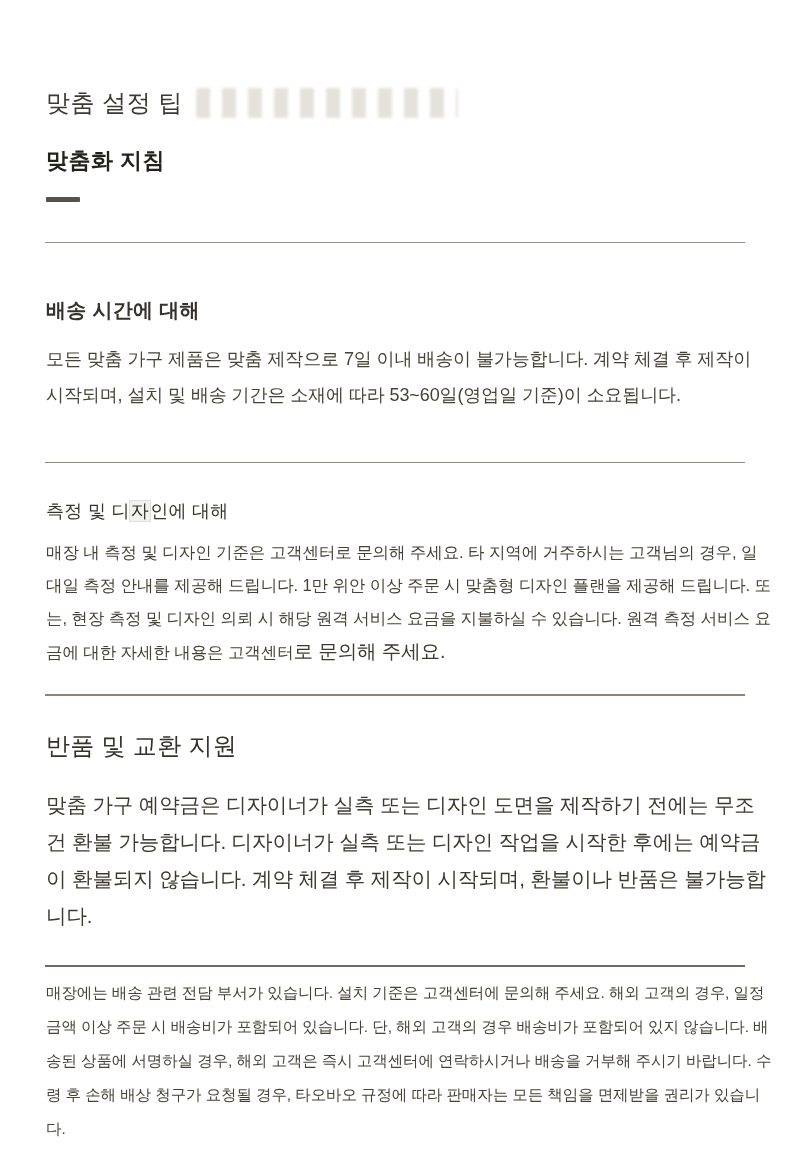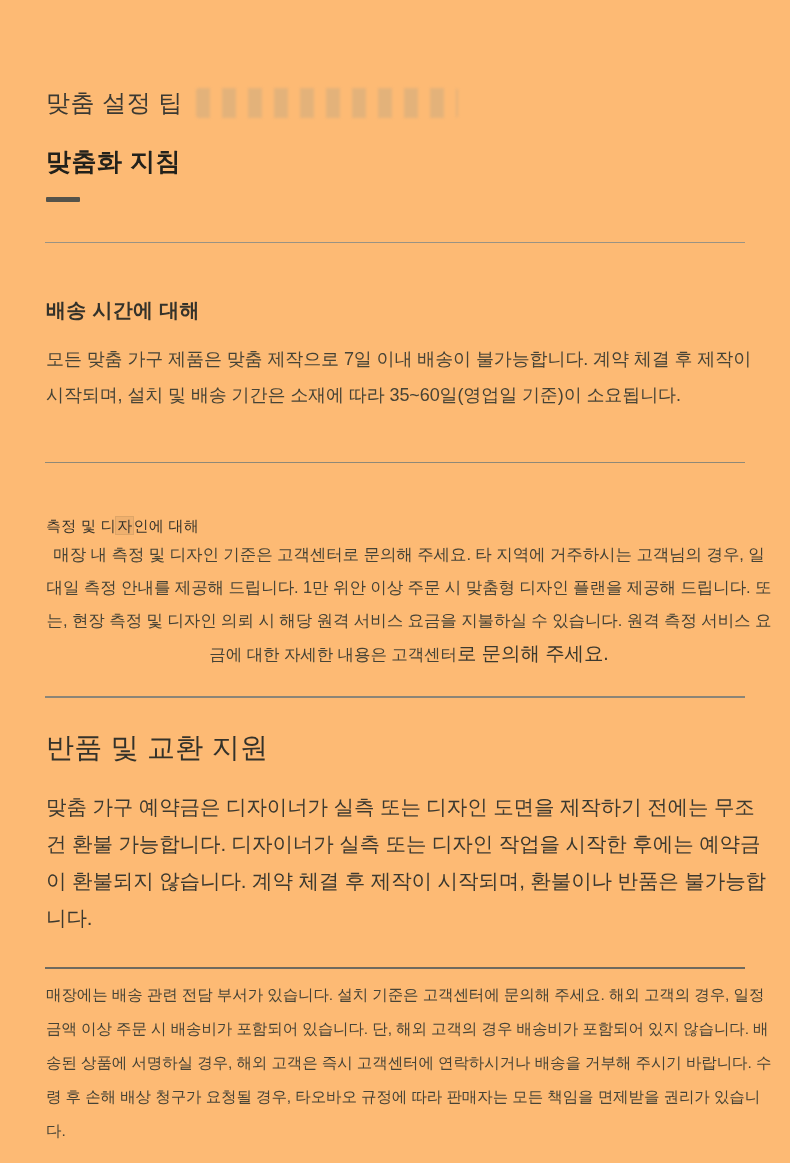--- a/index.html
+++ b/index.html
@@ -5,21 +5,21 @@
   html, body { margin: 0; padding: 0; }
   body {
     font-family: "Liberation Sans", "DejaVu Sans", sans-serif;
     background: #b9b4a2;
   }
   .page {
     position: relative;
     width: 790px;
     height: 1163px;
     margin: 0 auto;
-    background: #fdba74;
+    background: #ffffff;
     overflow: hidden;
     box-sizing: border-box;
     padding: 0 20px 0 46px;
     color: #3f3c31;
   }
   .eyebrow {
     margin: 0;
     padding-top: 88px;
     font-size: 24px;
     line-height: 30px;
@@ -39,21 +39,21 @@
     opacity: 0.55;
     filter: blur(1.5px);
     background:
       repeating-linear-gradient(90deg,
         rgba(167,159,136,0.55) 0 14px,
         rgba(208,202,182,0) 14px 26px);
     border-radius: 3px;
   }
   .main-title {
     margin: 24px 0 0 0;
-    font-size: 25px;
+    font-size: 22px;
     line-height: 38px;
     font-weight: 700;
     color: #22211b;
     letter-spacing: 0.5px;
   }
   .title-dash {
     margin-top: 17px;
     width: 34px;
     height: 5px;
     background: #55534a;
@@ -69,31 +69,31 @@
   .divider-3 { margin-top: 25px; height: 2px;  background: #8b8577; }
   .divider-4 { margin-top: 31px; height: 2px;  background: #6f6a5e; }
 
   .section-heading {
     margin: 0;
     font-weight: 600;
     color: #34322a;
     letter-spacing: 0.3px;
   }
   .sec1 .section-heading { margin-top: 55px; font-size: 20px; line-height: 25px; }
-  .sec2 .section-heading { margin-top: 50px; font-size: 15px; line-height: 25px; font-weight: 500; }
-  .sec3 .section-heading { margin-top: 37px; font-size: 28px; line-height: 25px; font-weight: 500; }
+  .sec2 .section-heading { margin-top: 36px; font-size: 18px; line-height: 25px; font-weight: 500; }
+  .sec3 .section-heading { margin-top: 37px; font-size: 24px; line-height: 25px; font-weight: 500; }
   .sec4 .section-heading { margin-top: 37px; font-size: 21px; line-height: 27px; }
 
   .section-body {
     margin: 0;
     color: #464336;
     letter-spacing: -0.1px;
   }
   .sec1 .section-body { margin-top: 18px; width: 726px; font-size: 18px;   line-height: 36px; }
-  .sec2 .section-body { width: 726px; font-size: 16.5px; line-height: 33px; text-align: center; }
+  .sec2 .section-body { margin-top: 12px; width: 726px; font-size: 16.5px; line-height: 33px; }
   .sec2 .body-tail     { font-size: 19.5px; color: #3c392e; }
   .sec3 .section-body { margin-top: 28px; width: 726px; font-size: 20.5px; line-height: 37px; color: #3c392f; }
   .sec4 .section-body { margin-top: 9px;  width: 726px; font-size: 15.5px; line-height: 34px; }
 
   .boxed-char {
     background: rgba(60,56,40,0.07);
     box-shadow: 0 0 0 1px rgba(60,56,40,0.16);
     padding: 0 1px;
   }
 </style>
@@ -107,21 +107,21 @@
   <h2 class="eyebrow">맞춤 설정 팁</h2>
 
   <h1 class="main-title">맞춤화 지침</h1>
 
   <div class="title-dash"></div>
 
   <hr class="divider divider-1">
 
   <section class="sec1">
     <h3 class="section-heading">배송 시간에 대해</h3>
-    <p class="section-body">모든 맞춤 가구 제품은 맞춤 제작으로 7일 이내 배송이 불가능합니다. 계약 체결 후 제작이 시작되며, 설치 및 배송 기간은 소재에 따라 35~60일(영업일 기준)이 소요됩니다.</p>
+    <p class="section-body">모든 맞춤 가구 제품은 맞춤 제작으로 7일 이내 배송이 불가능합니다. 계약 체결 후 제작이 시작되며, 설치 및 배송 기간은 소재에 따라 53~60일(영업일 기준)이 소요됩니다.</p>
   </section>
 
   <hr class="divider divider-2">
 
   <section class="sec2">
     <h3 class="section-heading"><span>측정 및 디</span><span class="boxed-char">자</span><span>인에 대해</span></h3>
     <p class="section-body"><span>매장 내 측정 및 디자인 기준은 고객센터로 문의해 주세요. 타 지역에 거주하시는 고객님의 경우, 일대일 측정 안내를 제공해 드립니다. 1만 위안 이상 주문 시 맞춤형 디자인 플랜을 제공해 드립니다. 또는, 현장 측정 및 디자인 의뢰 시 해당 원격 서비스 요금을 지불하실 수 있습니다. 원격 측정 서비스 요금에 대한 자세한 내용은 고객센터</span><span class="body-tail">로 문의해 주세요.</span></p>
   </section>
 
   <hr class="divider divider-3">

